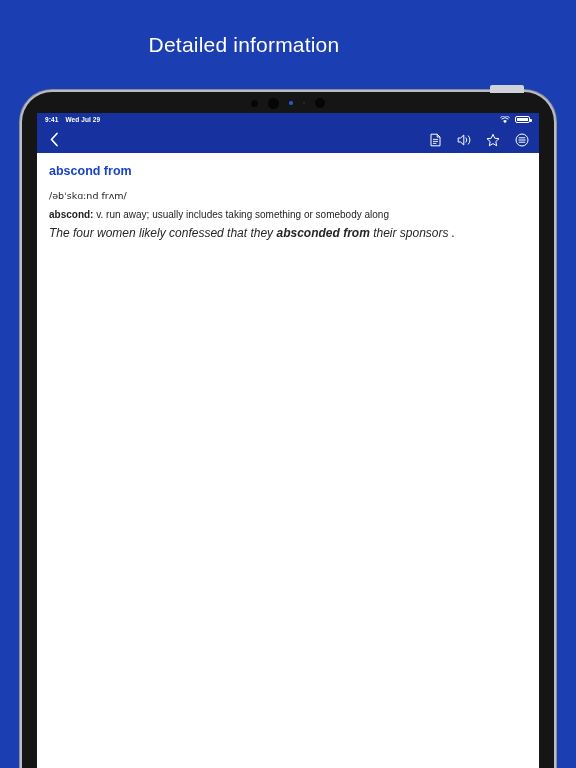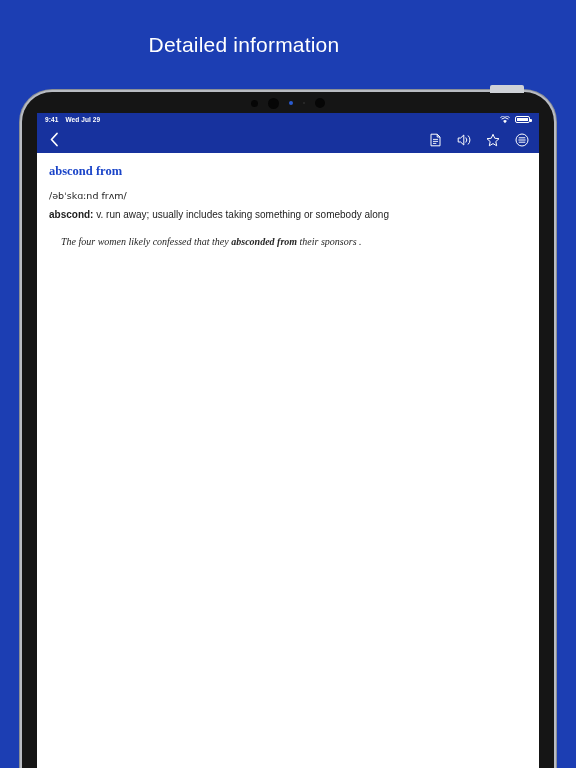--- a/index.html
+++ b/index.html
@@ -156,43 +156,41 @@
     height: calc(100% - 40px);
     box-sizing: border-box;
     overflow: hidden;
   }
   .entry-headword {
     color: #1a44c8;
     font-size: 12.5px;
     font-weight: 700;
     line-height: 17px;
     margin: 0 0 5px 0;
-    font-family: Liberation Serif, serif;
   }
   .entry-ipa {
     color: #1d1d1d;
     font-size: 9.5px;
     line-height: 14px;
     margin: 9px 0 4px 0;
     font-family: "DejaVu Sans", sans-serif;
   }
   .entry-def {
     color: #1d1d1d;
     font-size: 10px;
     line-height: 15px;
     margin: 0 0 4px 0;
   }
   .entry-def b { font-weight: 700; }
   .entry-example {
     color: #262626;
-    font-size: 10px;
+    font-size: 12px;
     line-height: 15px;
     font-style: italic;
-    margin: 12px;
-    font-family: Liberation Serif, serif;
+    margin: 0;
   }
   .entry-example b { font-weight: 700; font-style: italic; }
 </style>
 </head>
 <body>
 
 <div class="promo-title">Detailed information</div>
 
 <div class="device"></div>
 <div class="power-button"></div>

